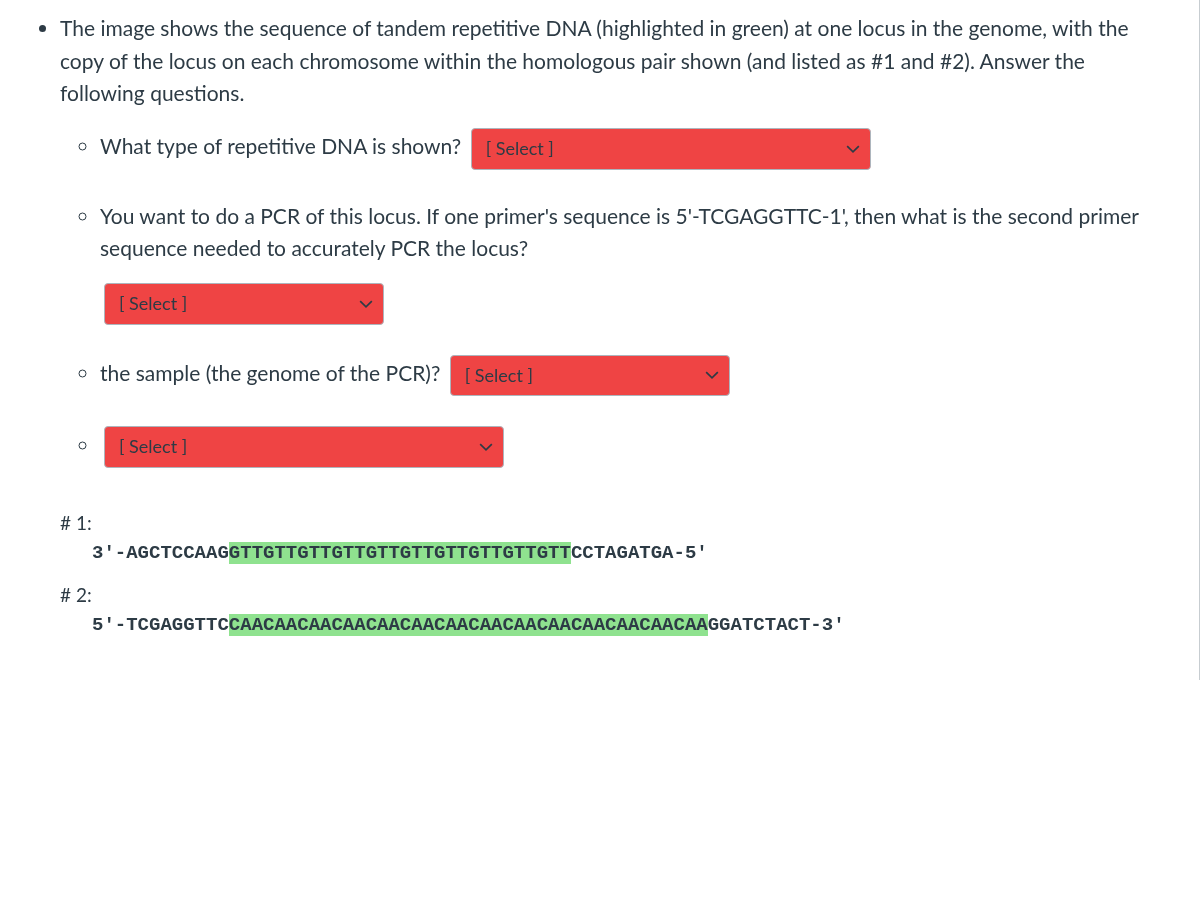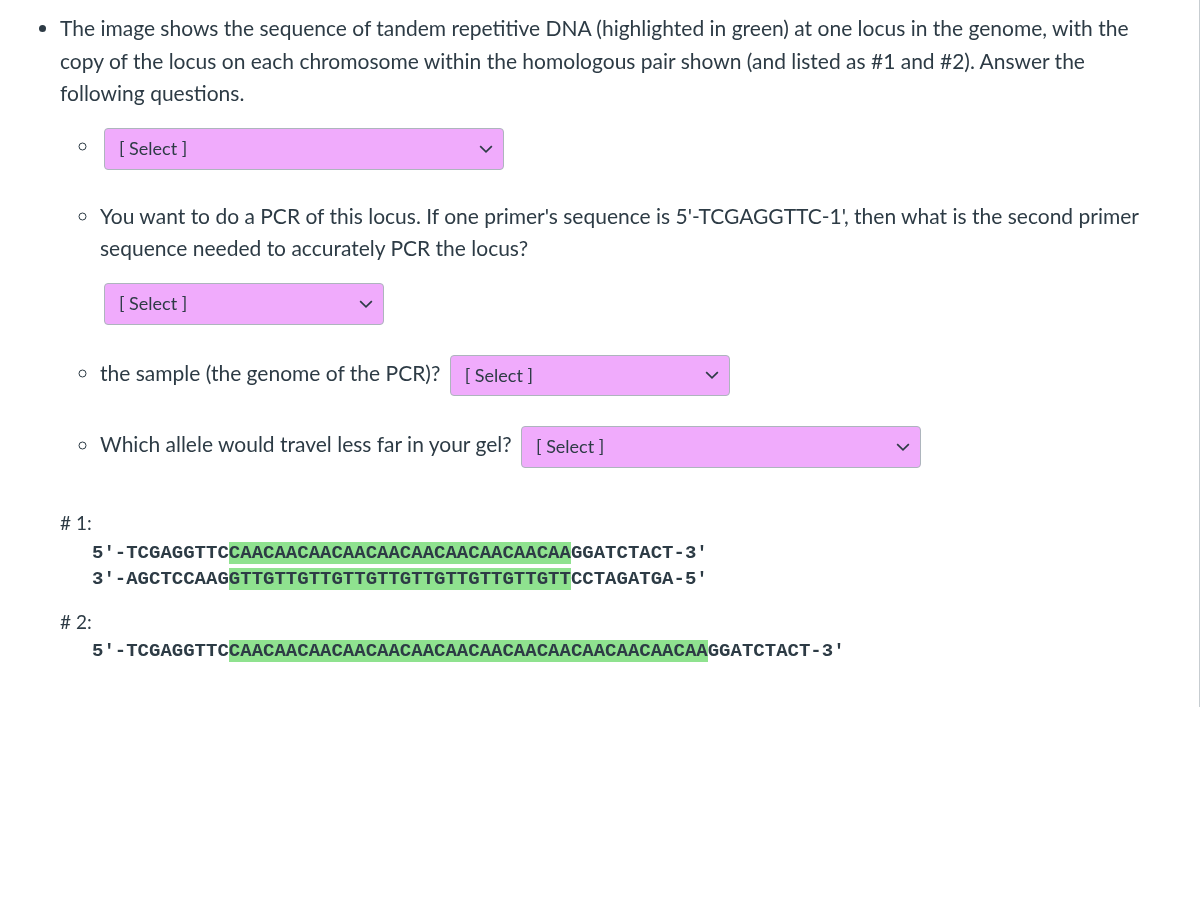--- a/index.html
+++ b/index.html
@@ -23,21 +23,21 @@
   ul.inner > li { margin-bottom: 30px; }
   .intro { margin-bottom: 6px; }
   .select-wrap {
     display: inline-flex;
     align-items: center;
     border: 1px solid #adb5bd;
     border-radius: 4px;
     padding: 6px 10px 6px 14px;
     font-size: 18px;
     color: #2d3b45;
-    background: #f0abfc;
+    background: #ef4444;
     cursor: pointer;
     min-width: 220px;
     vertical-align: middle;
     margin-left: 4px;
     justify-content: space-between;
   }
   .select-wrap.wide { min-width: 280px; }
   .select-wrap.wider { min-width: 400px; }
   .chevron {
     width: 14px; height: 14px; flex: 0 0 auto; margin-left: 30px;
@@ -54,20 +54,21 @@
 <body>
 
 <div class="page">
   <ul class="outer">
     <li>
       <div class="intro">The image shows the sequence of tandem repetitive DNA (highlighted in green) at one locus in the genome, with the copy of the locus on each chromosome within the homologous pair shown (and listed as #1 and #2). Answer the following questions.</div>
 
       <ul class="inner">
 
         <li>
+          <span>What type of repetitive DNA is shown?</span>
           <span class="select-wrap wider">
             <span>[ Select ]</span>
             <span class="chevron">
               <svg viewBox="0 0 12 12">
                   <path d="M1 3.5 L6 8.5 L11 3.5" fill="none" stroke="#2d3b45" stroke-width="1.4"></path>
                 </svg>
             </span>
           </span>
         </li>
 
@@ -93,39 +94,37 @@
               <span class="chevron">
                 <svg viewBox="0 0 12 12">
                     <path d="M1 3.5 L6 8.5 L11 3.5" fill="none" stroke="#2d3b45" stroke-width="1.4"></path>
                   </svg>
               </span>
             </span>
           </div>
         </li>
 
         <li>
-          <span>Which allele would travel less far in your gel?</span>
           <span class="select-wrap wider">
             <span>[ Select ]</span>
             <span class="chevron">
               <svg viewBox="0 0 12 12">
                   <path d="M1 3.5 L6 8.5 L11 3.5" fill="none" stroke="#2d3b45" stroke-width="1.4"></path>
                 </svg>
             </span>
           </span>
         </li>
 
       </ul>
 
       <div class="seq-block">
 
         <div class="seq-group">
           <div class="seq-label"># 1:</div>
           <div class="seq-lines">
-            <div class="line"><span>5'-TCGAGGTTC</span><span class="hl">CAACAACAACAACAACAACAACAACAACAA</span><span>GGATCTACT-3'</span></div>
             <div class="line"><span>3'-AGCTCCAAG</span><span class="hl">GTTGTTGTTGTTGTTGTTGTTGTTGTTGTT</span><span>CCTAGATGA-5'</span></div>
           </div>
         </div>
 
         <div class="seq-group">
           <div class="seq-label"># 2:</div>
           <div class="seq-lines">
             <div class="line"><span>5'-TCGAGGTTC</span><span class="hl">CAACAACAACAACAACAACAACAACAACAACAACAACAACAA</span><span>GGATCTACT-3'</span></div>
           </div>
         </div>

